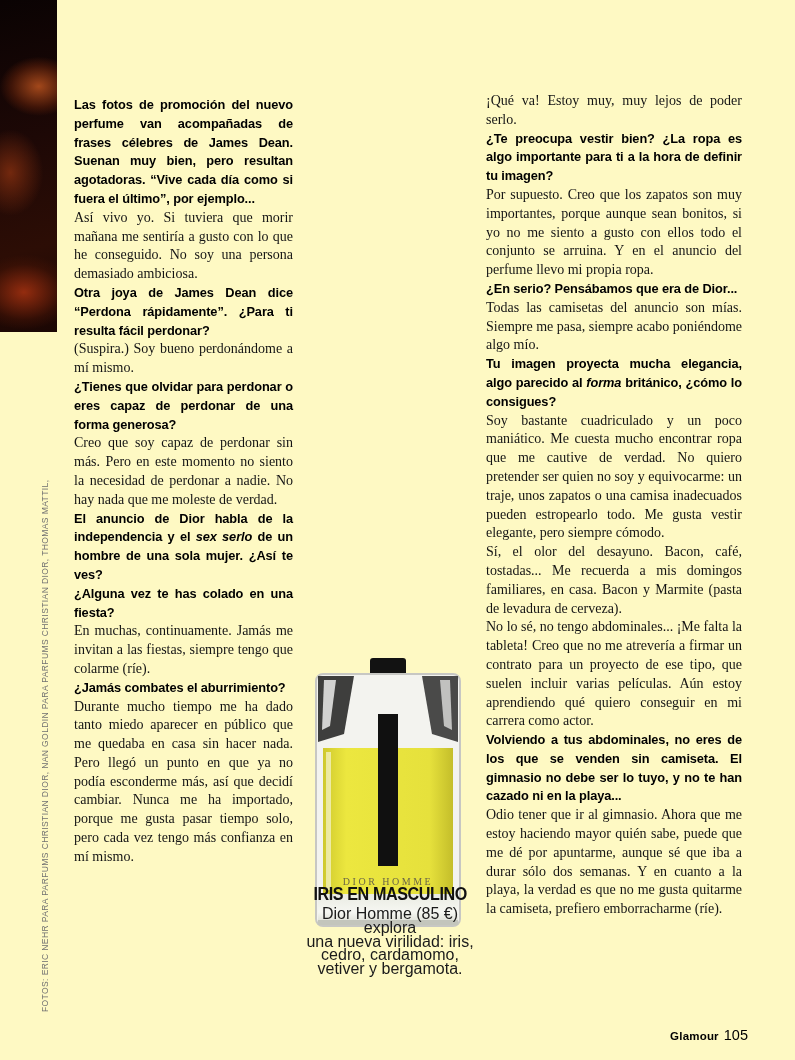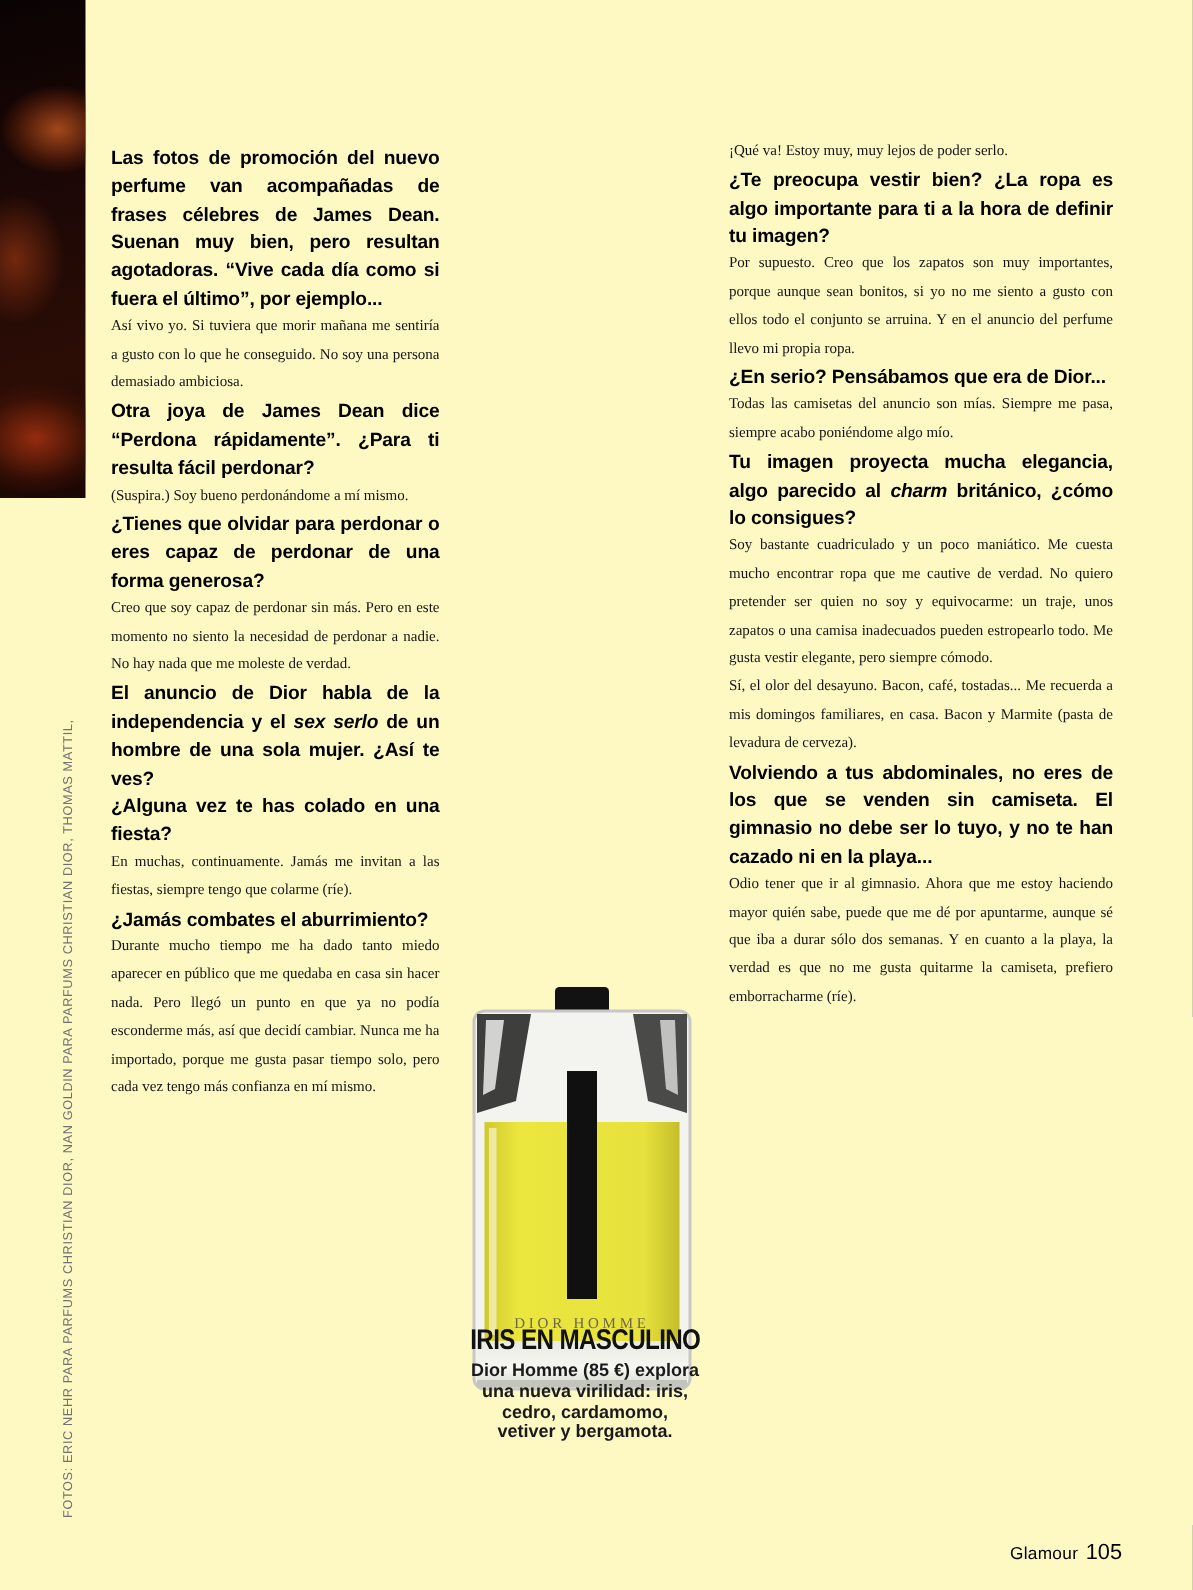--- a/index.html
+++ b/index.html
@@ -32,44 +32,44 @@
   }
   .col-left{ left:74px;  width:325px; height:908px; }
   .col-right{ left:406px; width:336px; height:925px; top:92px; }
   .col p{ margin:0; }
   .q{
     font-family:"Liberation Sans", sans-serif; font-weight:bold;
     font-size:12.8px; line-height:18.8px; letter-spacing:-0.1px; color:#000;
   }
   .a{
     font-family:"Liberation Serif", serif;
-    font-size:10px; line-height:18.8px; color:#141414;
+    font-size:14px; line-height:18.8px; color:#141414;
   }
   .it{ font-style:italic; }
   .spacer-r{ float:right; width:106px; height:358px; margin-top:546px; }
   .spacer-l{ float:left;  width:80px;  height:360px; margin-top:565px; }
   
   .bottle{ position:absolute; left:310px; top:656px; width:156px; height:282px; }
   
   .caption{ position:absolute; left:300px; top:883px; width:180px; text-align:center;
             font-family:"Liberation Sans", sans-serif; }
   .caption-title{
     font-weight:bold; font-size:19px; letter-spacing:-0.5px; color:#111;
     transform:scaleX(.85); transform-origin:center top; white-space:nowrap;
   }
   .caption-body{
-    margin-top:2px; font-weight:bold; font-size:12px; line-height:13.8px;
+    margin-top:2px; font-weight:normal; font-size:16px; line-height:13.8px;
     color:#1a1a1a; white-space:pre-line;
   }
   
   .footer{
     position:absolute; left:620px; top:1026px; width:128px; text-align:right;
     font-family:"Liberation Sans", sans-serif; color:#000;
   }
-  .footer .mag{ font-weight:normal; font-size:11.5px; letter-spacing:.2px; }
+  .footer .mag{ font-weight:bold; font-size:11.5px; letter-spacing:.2px; }
   .footer .num{ font-weight:normal; font-size:14.5px; margin-left:5px; }
 </style>
 </head>
 <body>
 
 <div class="page">
 
   <div class="corner-photo"></div>
 
   <div class="photo-credit">FOTOS: ERIC NEHR PARA PARFUMS CHRISTIAN DIOR, NAN GOLDIN PARA PARFUMS CHRISTIAN DIOR, THOMAS MATTIL,</div>
@@ -89,23 +89,24 @@
       <p class="a"><span>Durante mucho tiempo me ha dado tanto miedo aparecer en público que me quedaba en casa sin hacer nada. Pero llegó un punto en que ya no podía esconderme más, así que decidí cambiar. Nunca me ha importado, porque me gusta pasar tiempo solo, pero cada vez tengo más confianza en mí mismo.</span></p>
     </div>
 
   <div class="col col-right">
     <div class="spacer-l"></div>
   <p class="a"><span>¡Qué va! Estoy muy, muy lejos de poder serlo.</span></p>
       <p class="q"><span>¿Te preocupa vestir bien? ¿La ropa es algo importante para ti a la hora de definir tu imagen?</span></p>
       <p class="a"><span>Por supuesto. Creo que los zapatos son muy importantes, porque aunque sean bonitos, si yo no me siento a gusto con ellos todo el conjunto se arruina. Y en el anuncio del perfume llevo mi propia ropa.</span></p>
       <p class="q"><span>¿En serio? Pensábamos que era de Dior...</span></p>
       <p class="a"><span>Todas las camisetas del anuncio son mías. Siempre me pasa, siempre acabo poniéndome algo mío.</span></p>
-      <p class="q"><span>Tu imagen proyecta mucha elegancia, algo parecido al </span><span class="it">charm</span><span> británico, ¿cómo lo consigues?</span></p>
+      <p class="q"><span>Tu imagen proyecta mucha elegancia, algo parecido al </span><span class="it">forma</span><span> británico, ¿cómo lo consigues?</span></p>
       <p class="a"><span>Soy bastante cuadriculado y un poco maniático. Me cuesta mucho encontrar ropa que me cautive de verdad. No quiero pretender ser quien no soy y equivocarme: un traje, unos zapatos o una camisa inadecuados pueden estropearlo todo. Me gusta vestir elegante, pero siempre cómodo.</span></p>
       <p class="a"><span>Sí, el olor del desayuno. Bacon, café, tostadas... Me recuerda a mis domingos familiares, en casa. Bacon y Marmite (pasta de levadura de cerveza).</span></p>
+      <p class="a"><span>No lo sé, no tengo abdominales... ¡Me falta la tableta! Creo que no me atrevería a firmar un contrato para un proyecto de ese tipo, que suelen incluir varias películas. Aún estoy aprendiendo qué quiero conseguir en mi carrera como actor.</span></p>
       <p class="q"><span>Volviendo a tus abdominales, no eres de los que se venden sin camiseta. El gimnasio no debe ser lo tuyo, y no te han cazado ni en la playa...</span></p>
       <p class="a"><span>Odio tener que ir al gimnasio. Ahora que me estoy haciendo mayor quién sabe, puede que me dé por apuntarme, aunque sé que iba a durar sólo dos semanas. Y en cuanto a la playa, la verdad es que no me gusta quitarme la camiseta, prefiero emborracharme (ríe).</span></p>
     </div>
 
   <div class="bottle">
     <svg width="156" height="282" viewBox="0 0 156 282">
       <defs>
         <linearGradient id="collar" x1="0" y1="0" x2="0" y2="1">
           <stop offset="0" stop-color="#c9c9c9"></stop>
             <stop offset=".5" stop-color="#6e6e6e"></stop>

